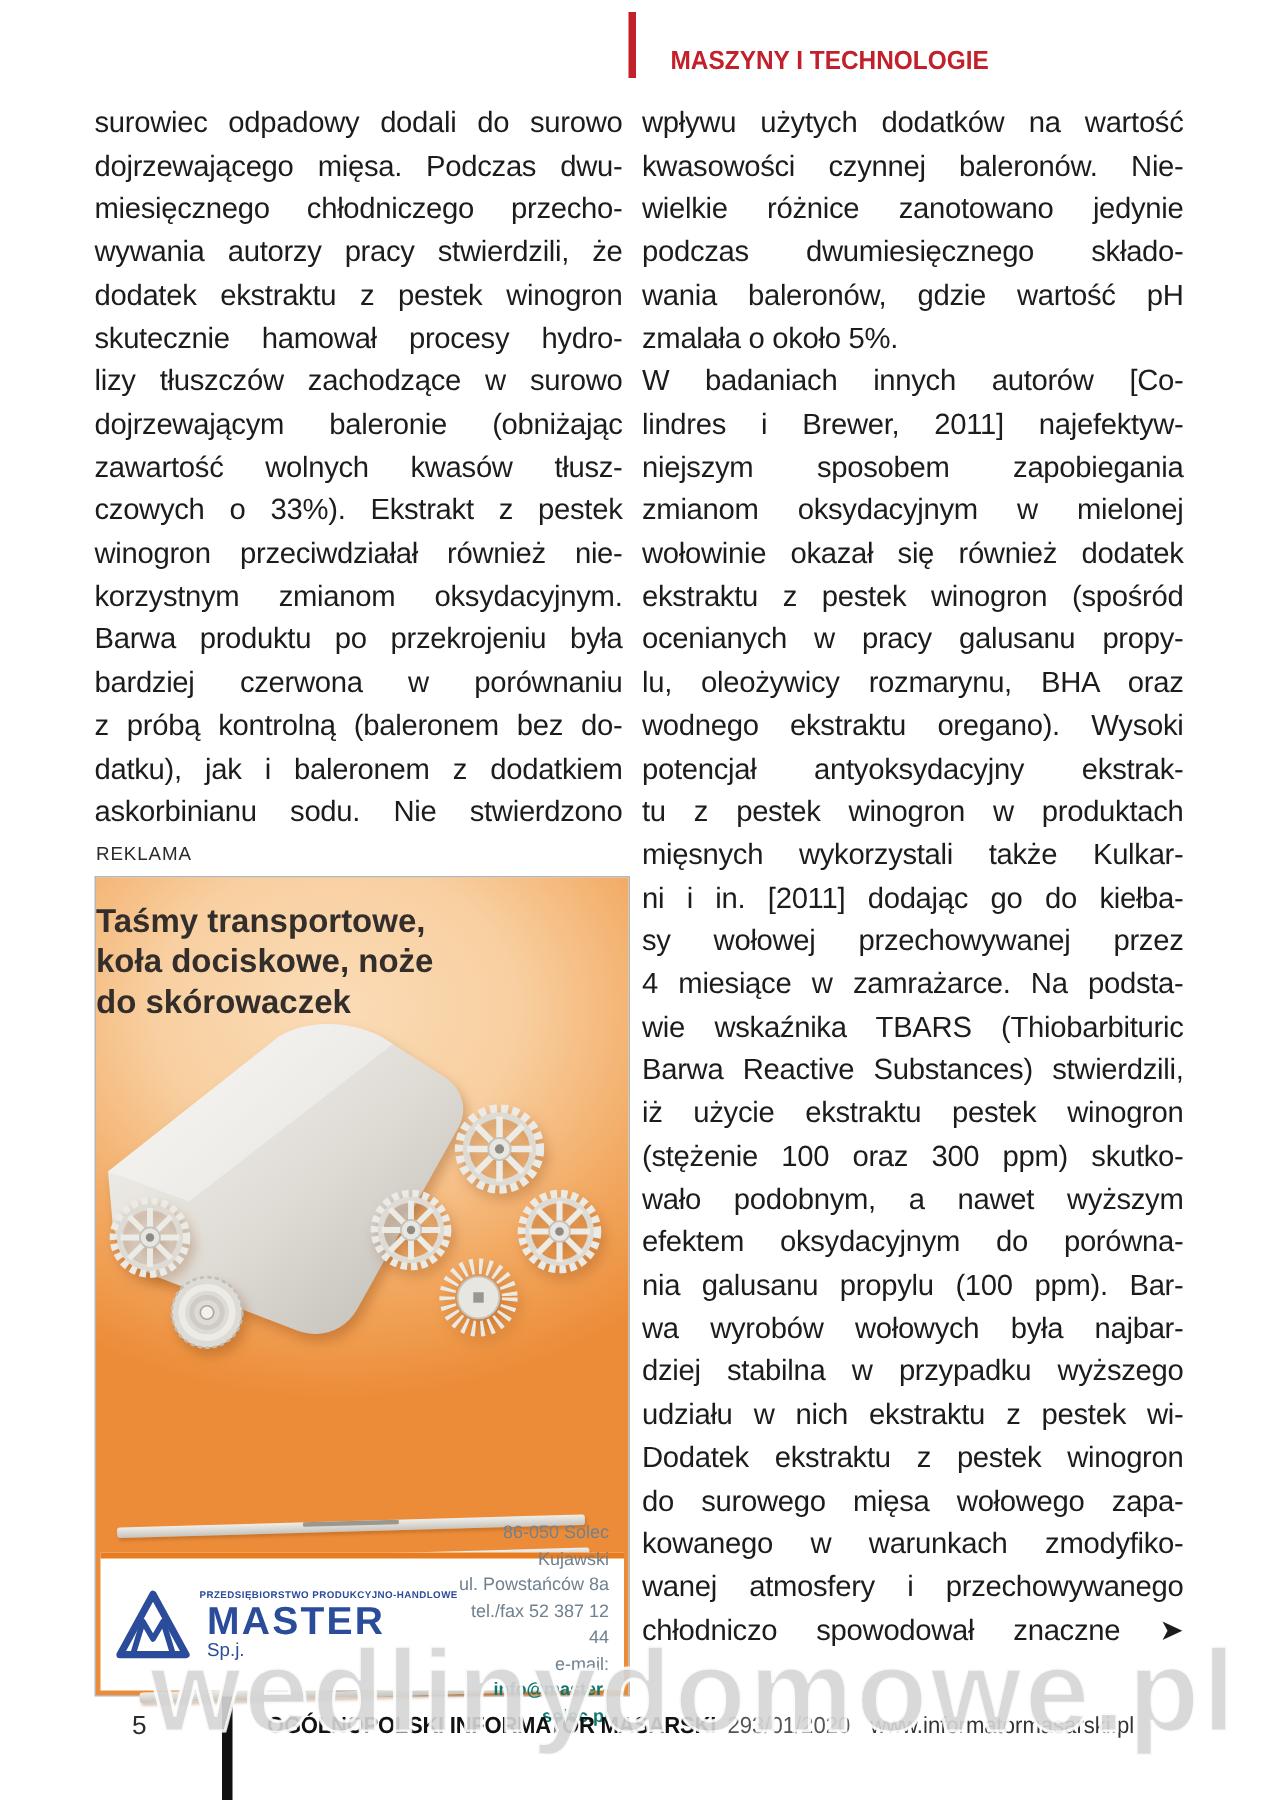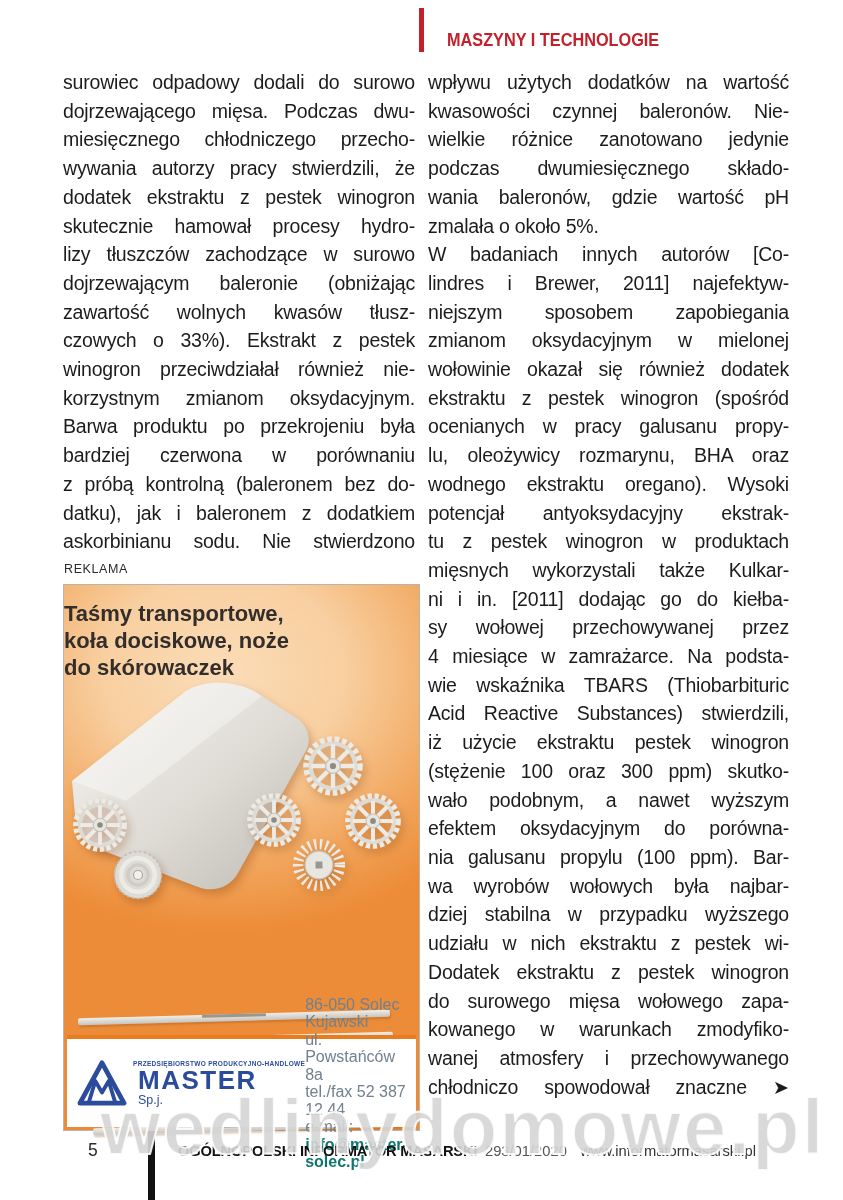--- a/index.html
+++ b/index.html
@@ -42,21 +42,21 @@
     position:absolute;left:3px;right:3px;bottom:3px;height:92px;background:#ffffff;
     border-top:4px solid #e87c1f;display:flex;align-items:center;justify-content:space-between;
     padding:0 10px;box-sizing:border-box;
   }
   .logo-wrap{display:flex;align-items:center;}
   .logo-text{margin-left:6px;}
   .logo-tagline{font-size:6.5px;color:#2b4b9b;letter-spacing:.3px;white-space:nowrap;font-weight:bold;}
   .logo-name-row{display:flex;align-items:baseline;flex-direction:column;}
   .logo-name{font-size:26px;font-weight:bold;color:#2b4b9b;letter-spacing:1.5px;line-height:26px;}
   .logo-suffix{font-size:12.5px;font-weight:normal;color:#2b4b9b;margin-left:5px;}
-  .ad-contact{font-size:16px;line-height:17.5px;color:#70818f;}
+  .ad-contact{text-align:right;font-size:12px;line-height:17.5px;color:#70818f;}
   .ad-contact .email-address{color:#0f766e;font-weight:bold;}
   
   .pg-num{position:absolute;left:88px;top:1136px;font-size:17.5px;color:#2b2b2b;}
   .ftr-bar{position:absolute;left:148px;top:1127px;width:7px;height:73px;background:#111111;}
   .ftr-line{
     position:absolute;left:178px;top:1138px;font-size:15.5px;white-space:nowrap;
     transform:scaleX(.95);transform-origin:left center;
   }
   .ftr-mag{font-weight:bold;color:#111111;letter-spacing:-0.2px;}
   .ftr-issue{color:#555555;margin-left:8px;}
@@ -112,21 +112,21 @@
       <div class="line">ocenianych w pracy galusanu propy-</div>
       <div class="line">lu, oleożywicy rozmarynu, BHA oraz</div>
       <div class="line">wodnego ekstraktu oregano). Wysoki</div>
       <div class="line">potencjał antyoksydacyjny ekstrak-</div>
       <div class="line">tu z pestek winogron w produktach</div>
       <div class="line">mięsnych wykorzystali także Kulkar-</div>
       <div class="line">ni i in. [2011] dodając go do kiełba-</div>
       <div class="line">sy wołowej przechowywanej przez</div>
       <div class="line">4 miesiące w zamrażarce. Na podsta-</div>
       <div class="line">wie wskaźnika TBARS (Thiobarbituric</div>
-      <div class="line">Acid Reactive Substances) stwierdzili,</div>
+      <div class="line">Barwa Reactive Substances) stwierdzili,</div>
       <div class="line">iż użycie ekstraktu pestek winogron</div>
       <div class="line">(stężenie 100 oraz 300 ppm) skutko-</div>
       <div class="line">wało podobnym, a nawet wyższym</div>
       <div class="line">efektem oksydacyjnym do porówna-</div>
       <div class="line">nia galusanu propylu (100 ppm). Bar-</div>
       <div class="line">wa wyrobów wołowych była najbar-</div>
       <div class="line">dziej stabilna w przypadku wyższego</div>
       <div class="line">udziału w nich ekstraktu z pestek wi-</div>
       <div class="line">Dodatek ekstraktu z pestek winogron</div>
       <div class="line">do surowego mięsa wołowego zapa-</div>

